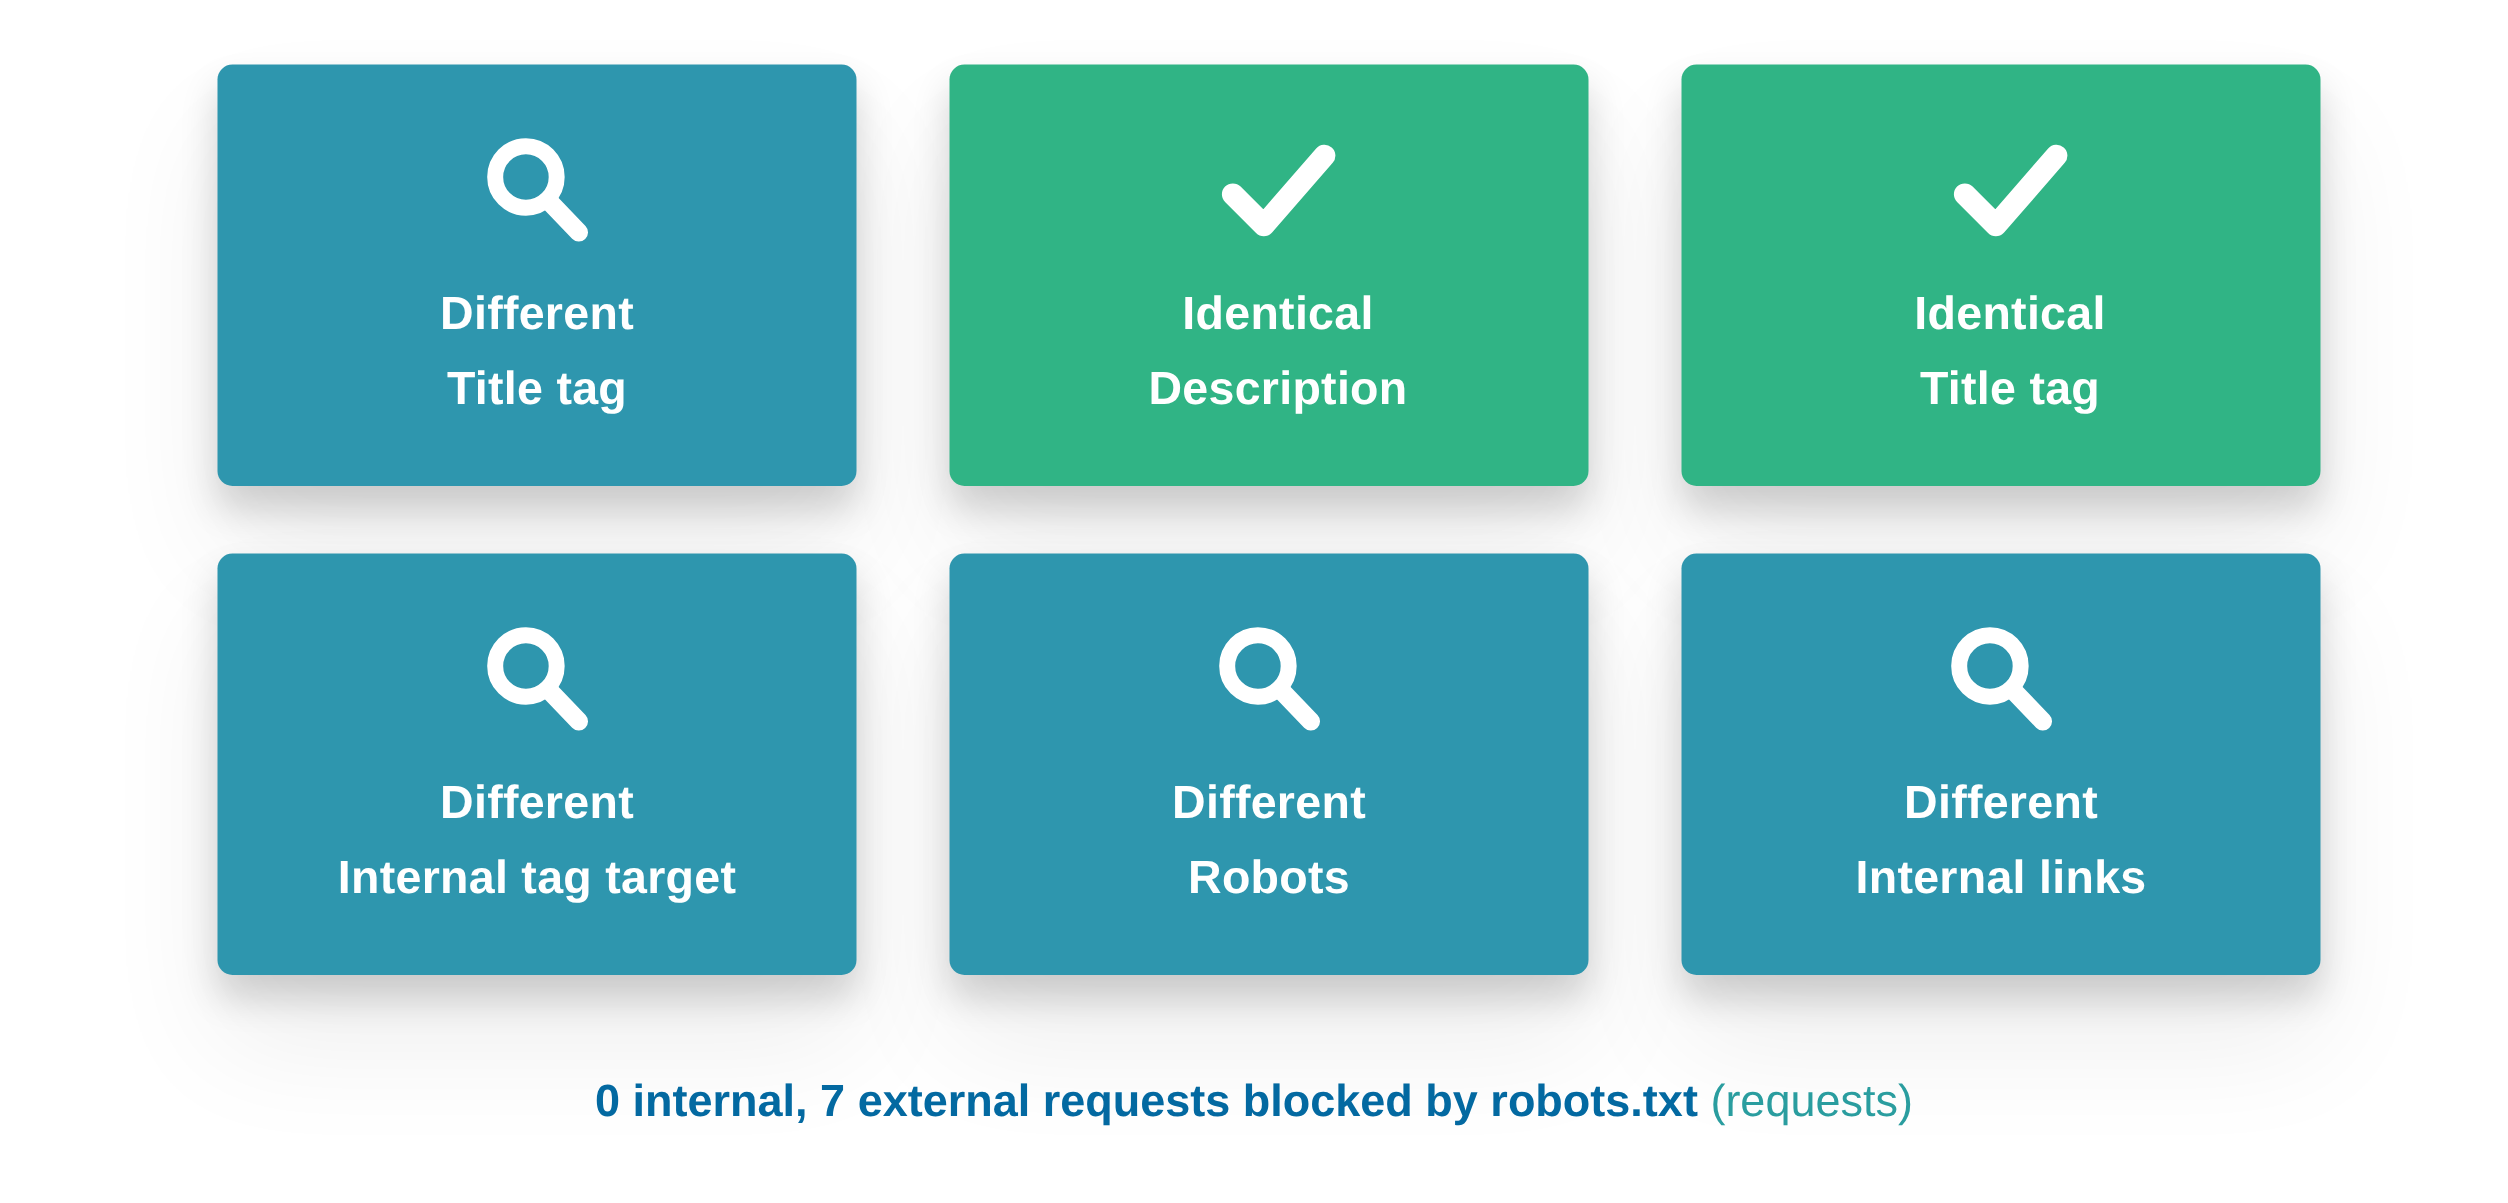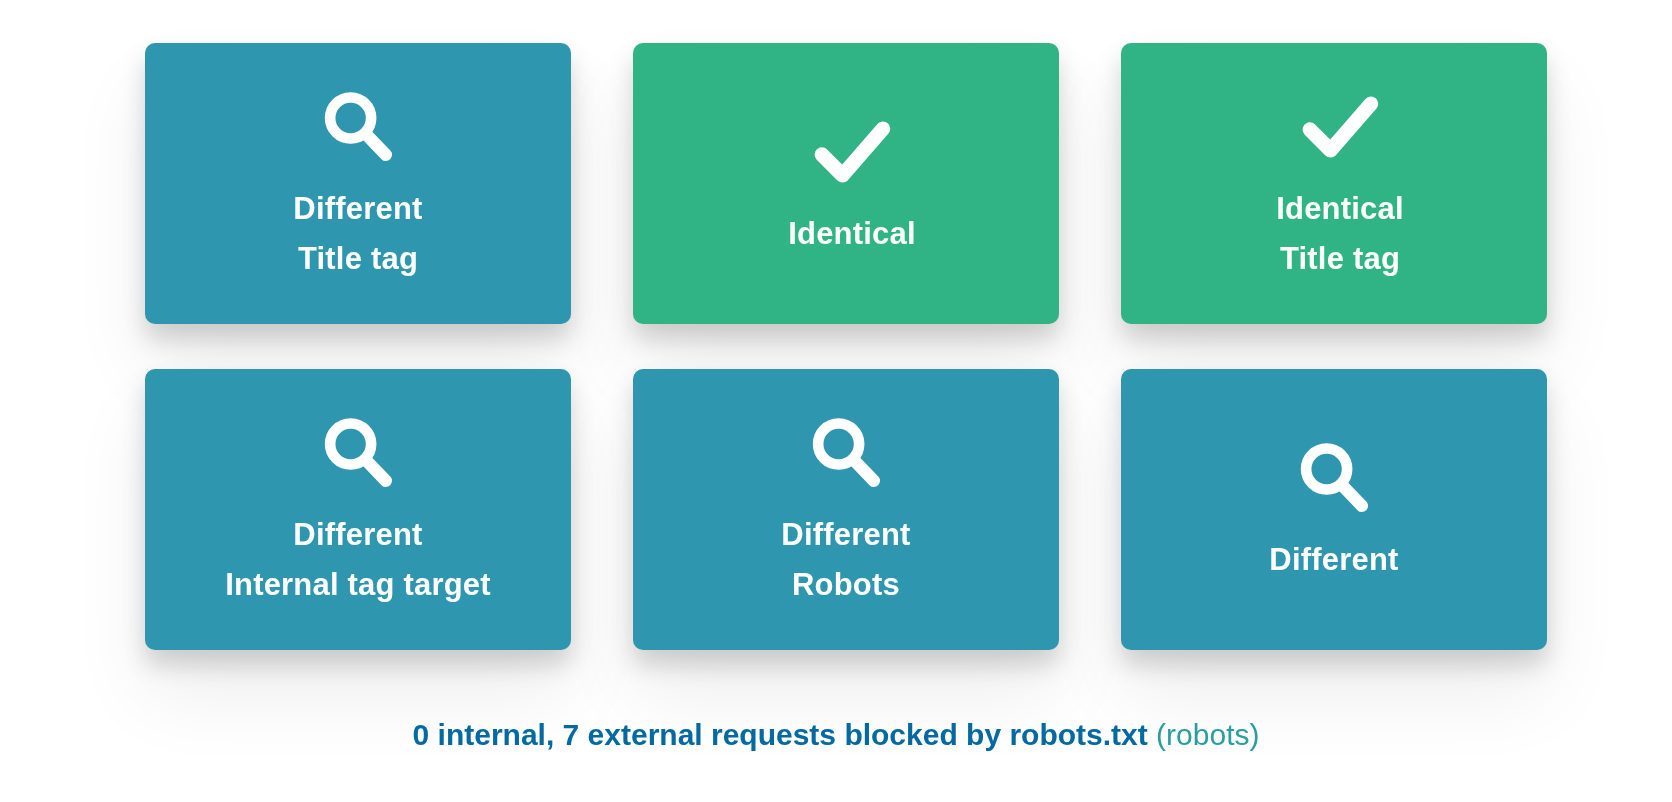--- a/index.html
+++ b/index.html
@@ -93,20 +93,21 @@
       <div class="line">Title tag</div>
     </div>
 
     <div class="card identical">
       <span class="icon">
         <svg width="86" height="70" viewBox="0 0 100 80">
           <path d="M15 43 L39 67 L86 13" fill="none" stroke="#ffffff" stroke-width="17" stroke-linecap="round" stroke-linejoin="round"></path>
         </svg>
       </span>
       <div class="line">Identical</div>
+      <div class="line">Description</div>
     </div>
 
     <div class="card identical">
       <span class="icon">
         <svg width="86" height="70" viewBox="0 0 100 80">
           <path d="M15 43 L39 67 L86 13" fill="none" stroke="#ffffff" stroke-width="17" stroke-linecap="round" stroke-linejoin="round"></path>
         </svg>
       </span>
       <div class="line">Identical</div>
       <div class="line">Title tag</div>
@@ -135,22 +136,23 @@
     </div>
 
     <div class="card different">
       <span class="icon">
         <svg width="82" height="82" viewBox="0 0 100 100">
           <circle cx="41" cy="39" r="25" fill="none" stroke="#ffffff" stroke-width="13"></circle>
           <line x1="61" y1="60" x2="84" y2="84" stroke="#ffffff" stroke-width="15" stroke-linecap="round"></line>
         </svg>
       </span>
       <div class="line">Different</div>
+      <div class="line">Internal links</div>
     </div>
 
   </div>
 
   <div class="status-line">
     <span class="status-text">0 internal, 7 external requests blocked by robots.txt</span>
-    <a class="details-link">(robots)</a>
+    <a class="details-link">(requests)</a>
   </div>
 
 </div>
 
 </body></html>

